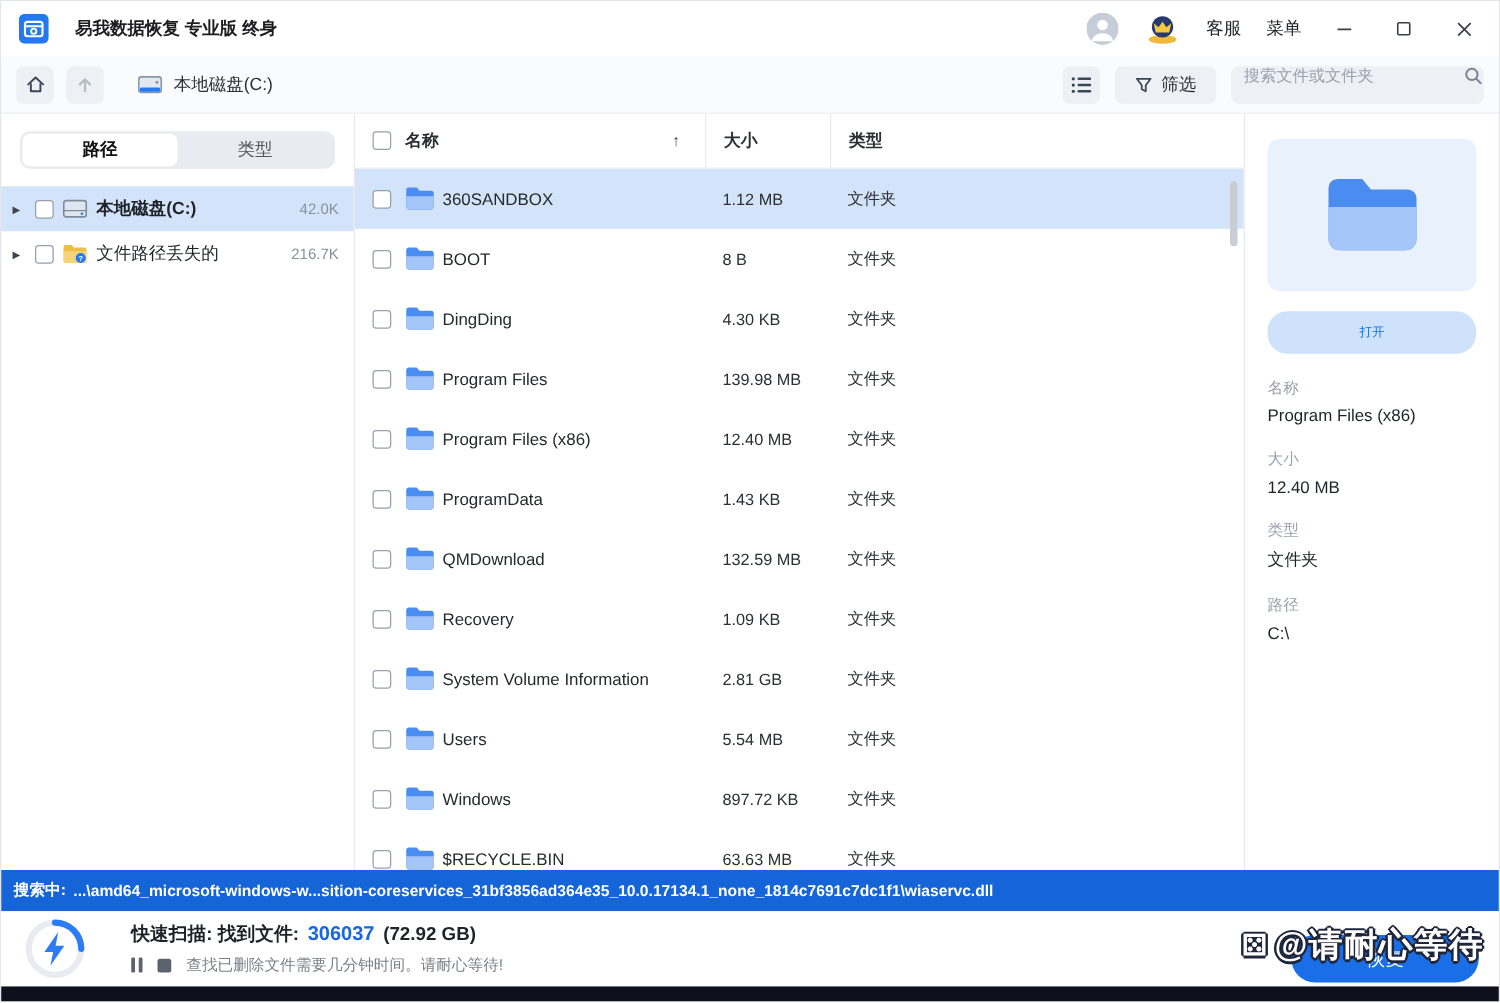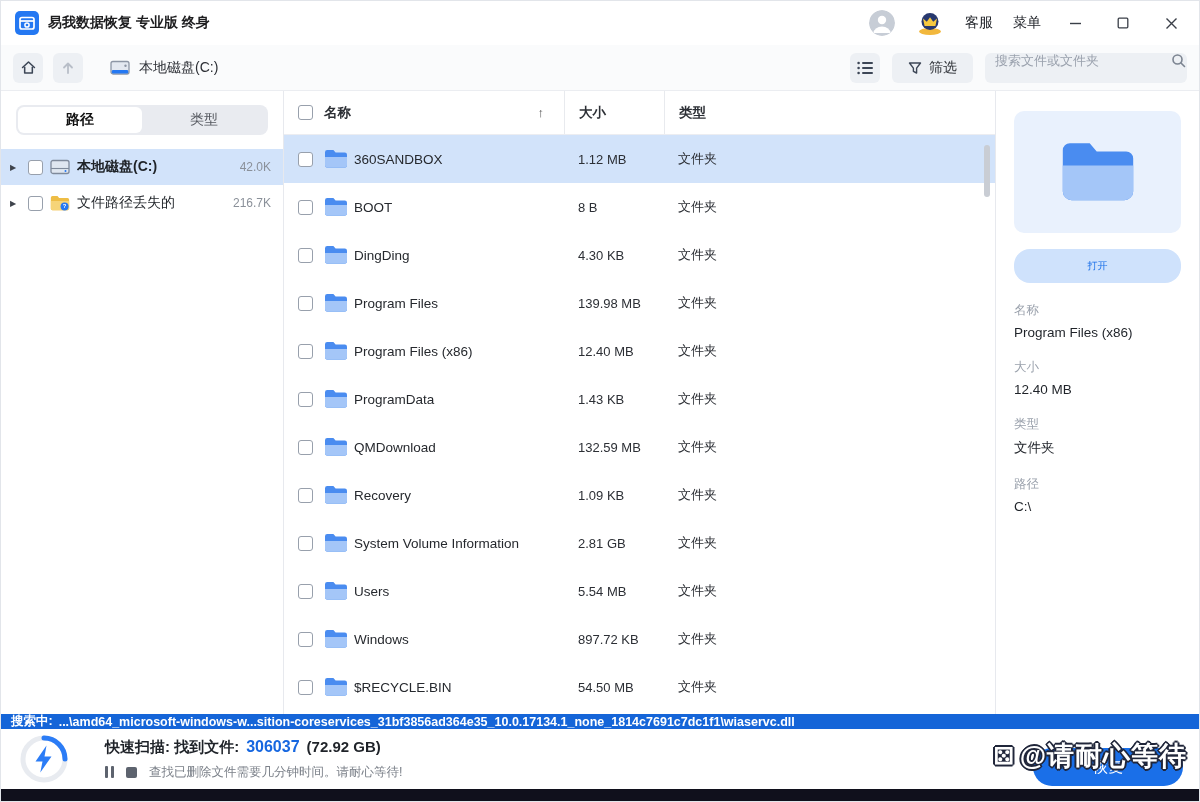--- a/index.html
+++ b/index.html
@@ -4,21 +4,21 @@
 <style>
   * { box-sizing: border-box; margin: 0; padding: 0; }
   html,body { width:1200px; height:802px; overflow:hidden; }
   body { font-family: "Liberation Sans", sans-serif; background:#fff; color:#222; }
 
   .window { width:1200px; height:802px; display:flex; flex-direction:column; border:1px solid #e2e5ea; background:#fff; }
 
   
   .titlebar { height:44px; flex:0 0 auto; display:flex; align-items:center; padding:0 14px; background:#fff; }
   .app-icon { width:24px; height:24px; flex:0 0 auto; }
-  .app-title { margin-left:9px; font-size:14px; font-weight:bold; color:#1d1d1f; }
+  .app-title { margin-left:21px; font-size:14px; font-weight:bold; color:#1d1d1f; }
   .tb-right { margin-left:auto; display:flex; align-items:center; gap:20px; }
   .avatar { width:26px; height:26px; border-radius:50%; overflow:hidden; cursor:pointer; }
   .tb-text { font-size:14px; color:#22252b; cursor:pointer; }
   .win-btn { width:28px; height:28px; display:flex; align-items:center; justify-content:center; cursor:pointer; }
 
   
   .toolbar { height:46px; flex:0 0 auto; display:flex; align-items:center; padding:0 12px; gap:10px; background:#fafbfc; border-bottom:1px solid #ebedf1; }
   .tool-btn { width:30px; height:30px; border-radius:6px; background:#edf0f4; display:flex; align-items:center; justify-content:center; cursor:pointer; flex:0 0 auto; }
   .breadcrumb { display:flex; align-items:center; gap:8px; margin-left:16px; cursor:pointer; }
   .breadcrumb-label { font-size:14px; color:#2c2f35; }
@@ -64,21 +64,21 @@
 
   
   .preview { width:203px; flex:0 0 auto; padding:20px 18px; }
   .preview-card { height:122px; background:#e9f1fd; border-radius:10px; display:flex; align-items:center; justify-content:center; }
   .open-btn { margin-top:16px; height:34px; border-radius:16px; background:#cfe2fc; color:#1a6fe8; font-size:10px; display:flex; align-items:center; justify-content:center; cursor:pointer; }
   .field { margin-top:19px; }
   .field-label { font-size:12.5px; color:#9aa1ac; }
   .field-value { margin-top:6px; font-size:13.5px; color:#1f2329; word-break:break-all; }
 
   
-  .statusbar { height:15px; flex:0 0 auto; background:#1565d8; color:#fff; display:flex; align-items:center; padding:0 10px; gap:6px; font-size:12.5px; font-weight:bold; white-space:nowrap; overflow:hidden; }
+  .statusbar { height:33px; flex:0 0 auto; background:#1565d8; color:#fff; display:flex; align-items:center; padding:0 10px; gap:6px; font-size:12.5px; font-weight:bold; white-space:nowrap; overflow:hidden; }
 
   
   .bottombar { height:60px; flex:0 0 auto; position:relative; background:#fff; display:flex; align-items:center; padding:0 18px; }
   .progress-icon { width:50px; height:50px; flex:0 0 auto; }
   .scan-block { margin-left:36px; display:flex; flex-direction:column; gap:7px; }
   .scan-line1 { display:flex; align-items:baseline; gap:7px; }
   .scan-label { font-size:15px; font-weight:bold; color:#1f2329; }
   .scan-count { font-size:16px; font-weight:bold; color:#1667e0; }
   .scan-size { font-size:15px; font-weight:bold; color:#1f2329; }
   .scan-line2 { display:flex; align-items:center; gap:12px; }
@@ -406,21 +406,21 @@
 
   <div class="file-row">
     <span class="checkbox"></span>
     <span class="file-icon">
       <svg width="24" height="20" viewBox="0 0 24 20">
                 <path d="M1 3.2 A2.2 2.2 0 0 1 3.2 1 h6.2 l2.2 2.6 h9.2 A2.2 2.2 0 0 1 23 5.8 V16 a2.8 2.8 0 0 1-2.8 2.8 H3.8 A2.8 2.8 0 0 1 1 16 Z" fill="#4a8cf0"></path>
                 <path d="M1 8 h22 v8 a2.8 2.8 0 0 1-2.8 2.8 H3.8 A2.8 2.8 0 0 1 1 16 Z" fill="#a4c6f8"></path>
               </svg>
     </span>
     <span class="cell-name">$RECYCLE.BIN</span>
-    <span class="cell-size">54.50 MB</span>
+    <span class="cell-size">63.63 MB</span>
     <span class="cell-type">文件夹</span>
     <span class="cell-date"></span>
   </div>
 </div>
       <div class="scrollbar">
         <div class="scroll-thumb"></div>
       </div>
     </section>
 
     <aside class="preview">

